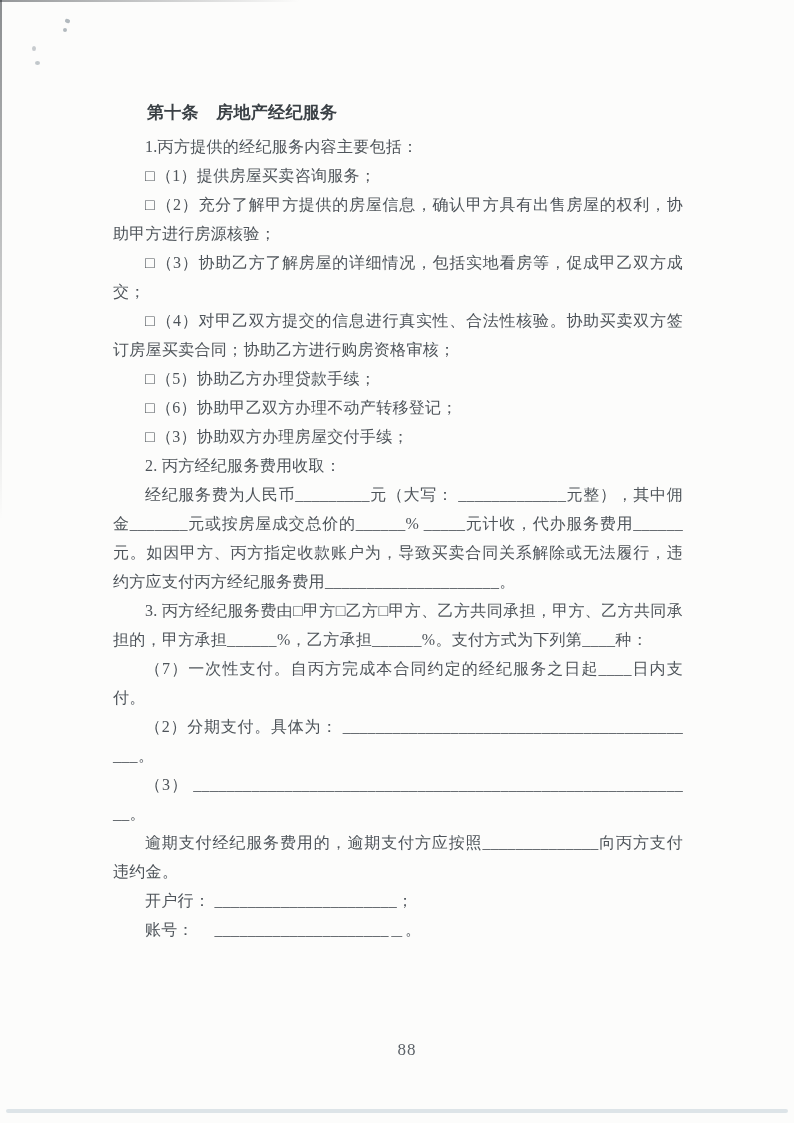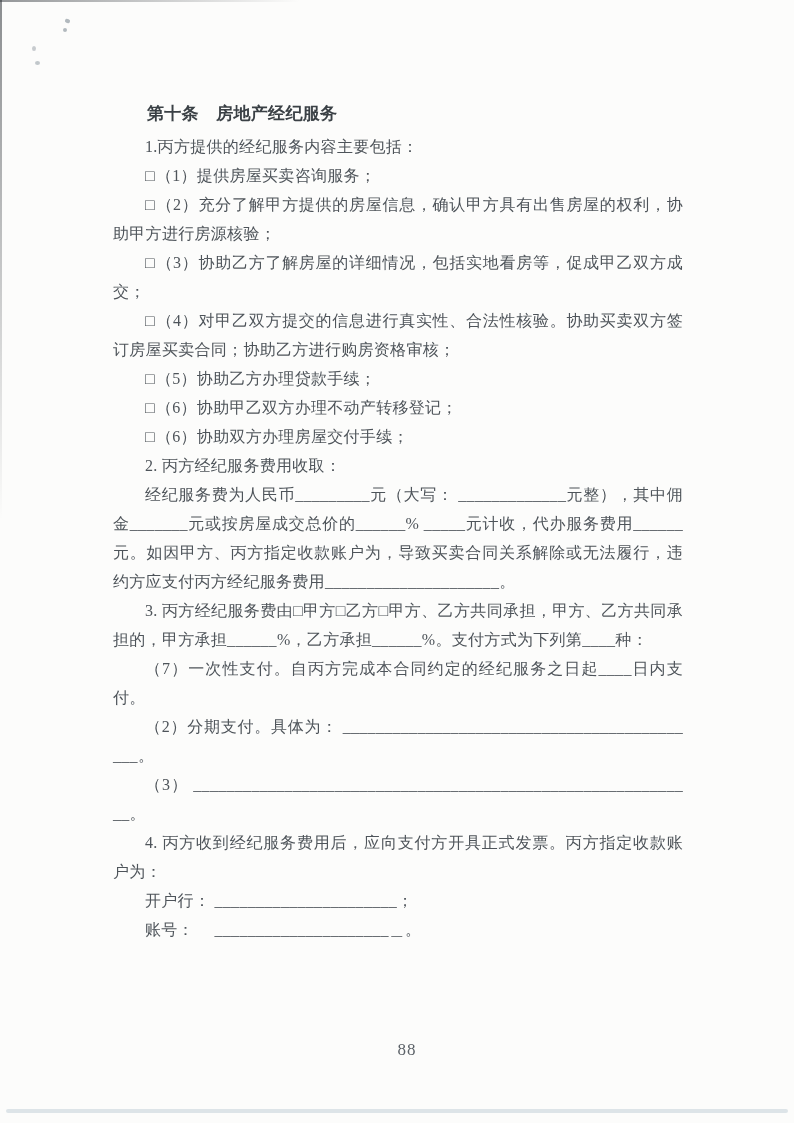--- a/index.html
+++ b/index.html
@@ -44,20 +44,21 @@
     text-indent:2em;
     text-align:justify;
     margin:0;
     word-break:break-all;
   }
   .heading{
     font-weight:bold;
     color:#3a4045;
     font-size:17px;
     margin:7px 0 4px 0;
+    font-family:Liberation Mono, monospace;
   }
   .cb{margin-right:1px;}
   .footer{
     position:absolute;left:15px;top:1040px;width:784px;
     text-align:center;
     font-size:17px;color:#5c6268;
     letter-spacing:1px;
   }
 </style>
 </head>
@@ -78,34 +79,34 @@
     <p class="para heading">第十条　房地产经纪服务</p>
 
     <p class="para">1.丙方提供的经纪服务内容主要包括：</p>
 
     <p class="para"><span class="cb">□</span><span>（1）提供房屋买卖咨询服务；</span></p>
     <p class="para"><span class="cb">□</span><span>（2）充分了解甲方提供的房屋信息，确认甲方具有出售房屋的权利，协助甲方进行房源核验；</span></p>
     <p class="para"><span class="cb">□</span><span>（3）协助乙方了解房屋的详细情况，包括实地看房等，促成甲乙双方成交；</span></p>
     <p class="para"><span class="cb">□</span><span>（4）对甲乙双方提交的信息进行真实性、合法性核验。协助买卖双方签订房屋买卖合同；协助乙方进行购房资格审核；</span></p>
     <p class="para"><span class="cb">□</span><span>（5）协助乙方办理贷款手续；</span></p>
     <p class="para"><span class="cb">□</span><span>（6）协助甲乙双方办理不动产转移登记；</span></p>
-    <p class="para"><span class="cb">□</span><span>（6）协助双方办理房屋交付手续；</span></p>
+    <p class="para"><span class="cb">□</span><span>（3）协助双方办理房屋交付手续；</span></p>
 
     <p class="para">2. 丙方经纪服务费用收取：</p>
 
     <p class="para">经纪服务费为人民币_________元（大写： _____________元整），其中佣金_______元或按房屋成交总价的______% _____元计收，代办服务费用______元。如因甲方、丙方指定收款账户为，导致买卖合同关系解除或无法履行，违约方应支付丙方经纪服务费用_____________________。</p>
 
     <p class="para">3. 丙方经纪服务费由□甲方□乙方□甲方、乙方共同承担，甲方、乙方共同承担的，甲方承担______%，乙方承担______%。支付方式为下列第____种：</p>
 
     <p class="para">（7）一次性支付。自丙方完成本合同约定的经纪服务之日起____日内支付。</p>
     <p class="para">（2）分期支付。具体为： ____________________________________________。</p>
     <p class="para">（3） _____________________________________________________________。</p>
 
+    <p class="para">逾期支付经纪服务费用的，逾期支付方应按照______________向丙方支付违约金。</p>
 
-    <p class="para">4. 丙方收到经纪服务费用后，应向支付方开具正式发票。丙方指定收款账户为：</p>
 
     <p class="para">开户行： ______________________；</p>
     <p class="para">账号：　 _____________________＿。</p>
 
   </div>
 
   <div class="footer">88</div>
 
   <div class="scan-line"></div>
 

